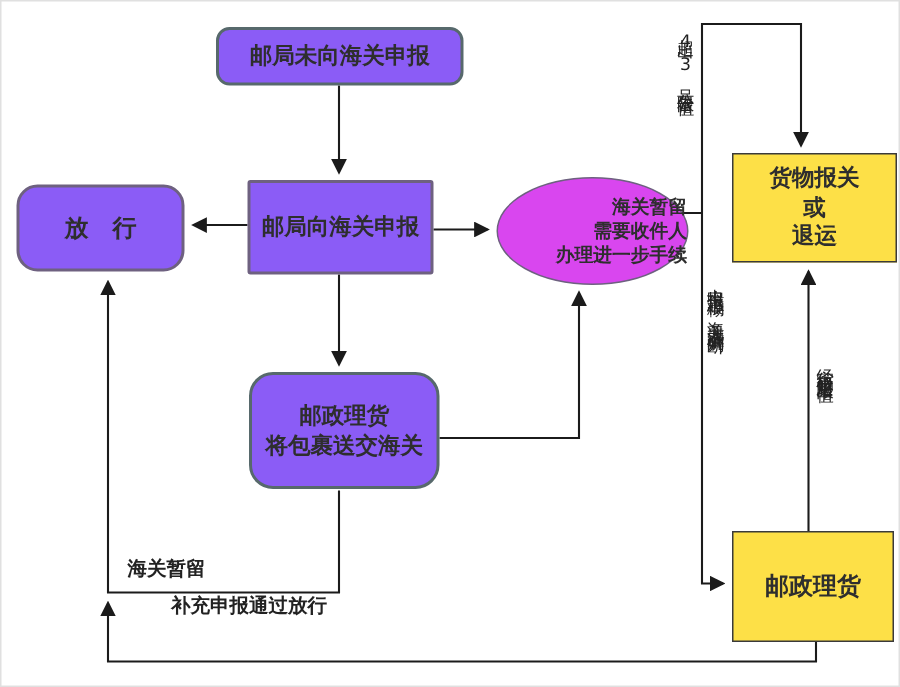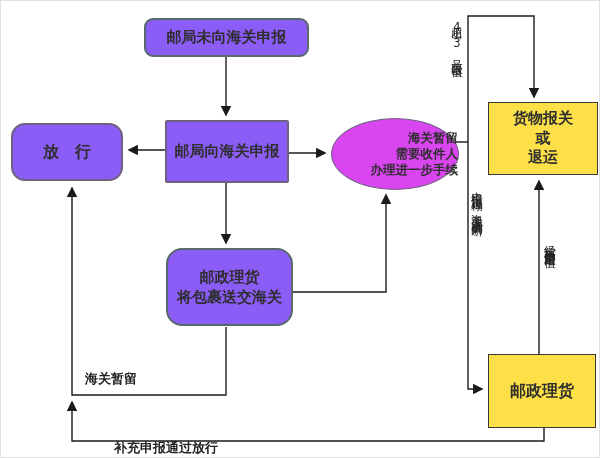--- a/index.html
+++ b/index.html
@@ -27,21 +27,21 @@
   .n-supplement{left:487px;top:353px;width:108px;height:74px;font-size:16px;}
   .vlabel{
     position:absolute;writing-mode:vertical-rl;text-orientation:upright;
     font-size:11.5px;color:#222;letter-spacing:1.5px;font-weight:500;white-space:nowrap;
   }
   .vl-exceed{left:448px;top:16px;}
   .vl-vague{left:468px;top:182px;}
   .vl-confirmed{left:541px;top:235px;}
   .hlabel{position:absolute;font-size:13px;color:#222;font-weight:600;white-space:nowrap;}
   .hl-direct{left:84px;top:369px;}
-  .hl-supp{left:113px;top:438px;}
+  .hl-supp{left:113px;top:394px;}
 </style>
 </head>
 <body>
 
 <div class="stage">
 
   <svg class="edges" width="600" height="458" viewBox="0 0 600 458">
     <defs>
       <marker id="arr" viewBox="0 0 10 10" refX="8.5" refY="5" markerWidth="7.5" markerHeight="7.5" orient="auto-start-reverse">
         <path d="M0,0 L10,5 L0,10 z" fill="#1b1b1b"></path>

